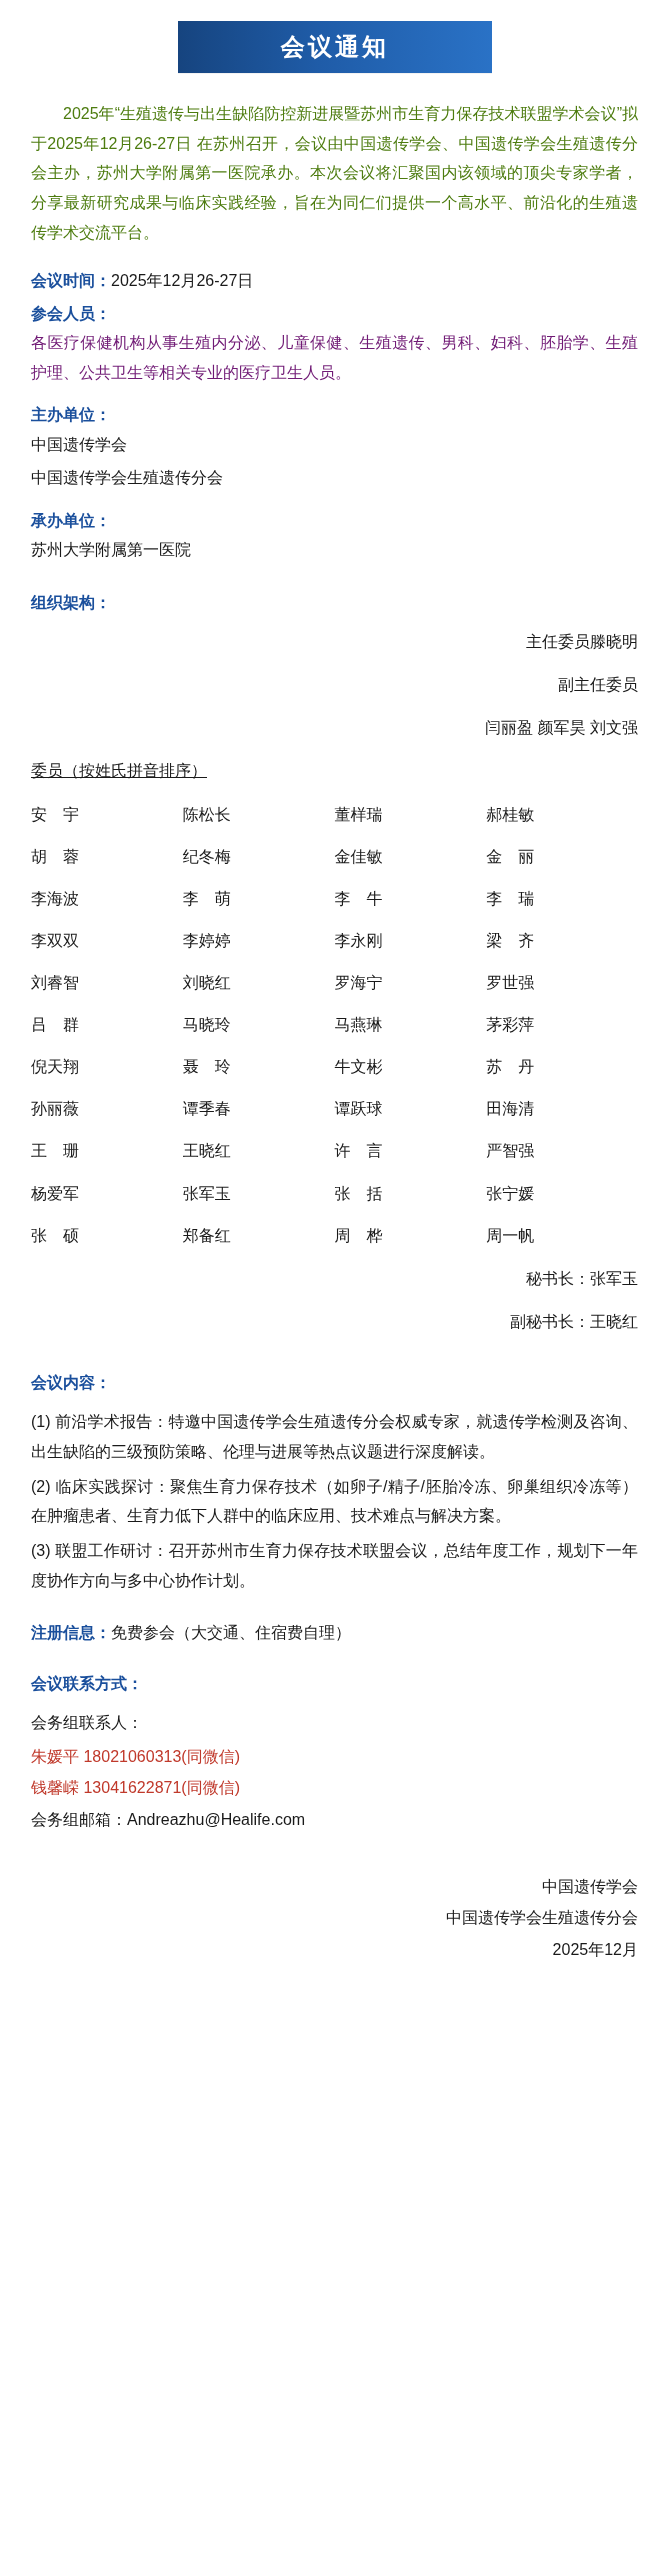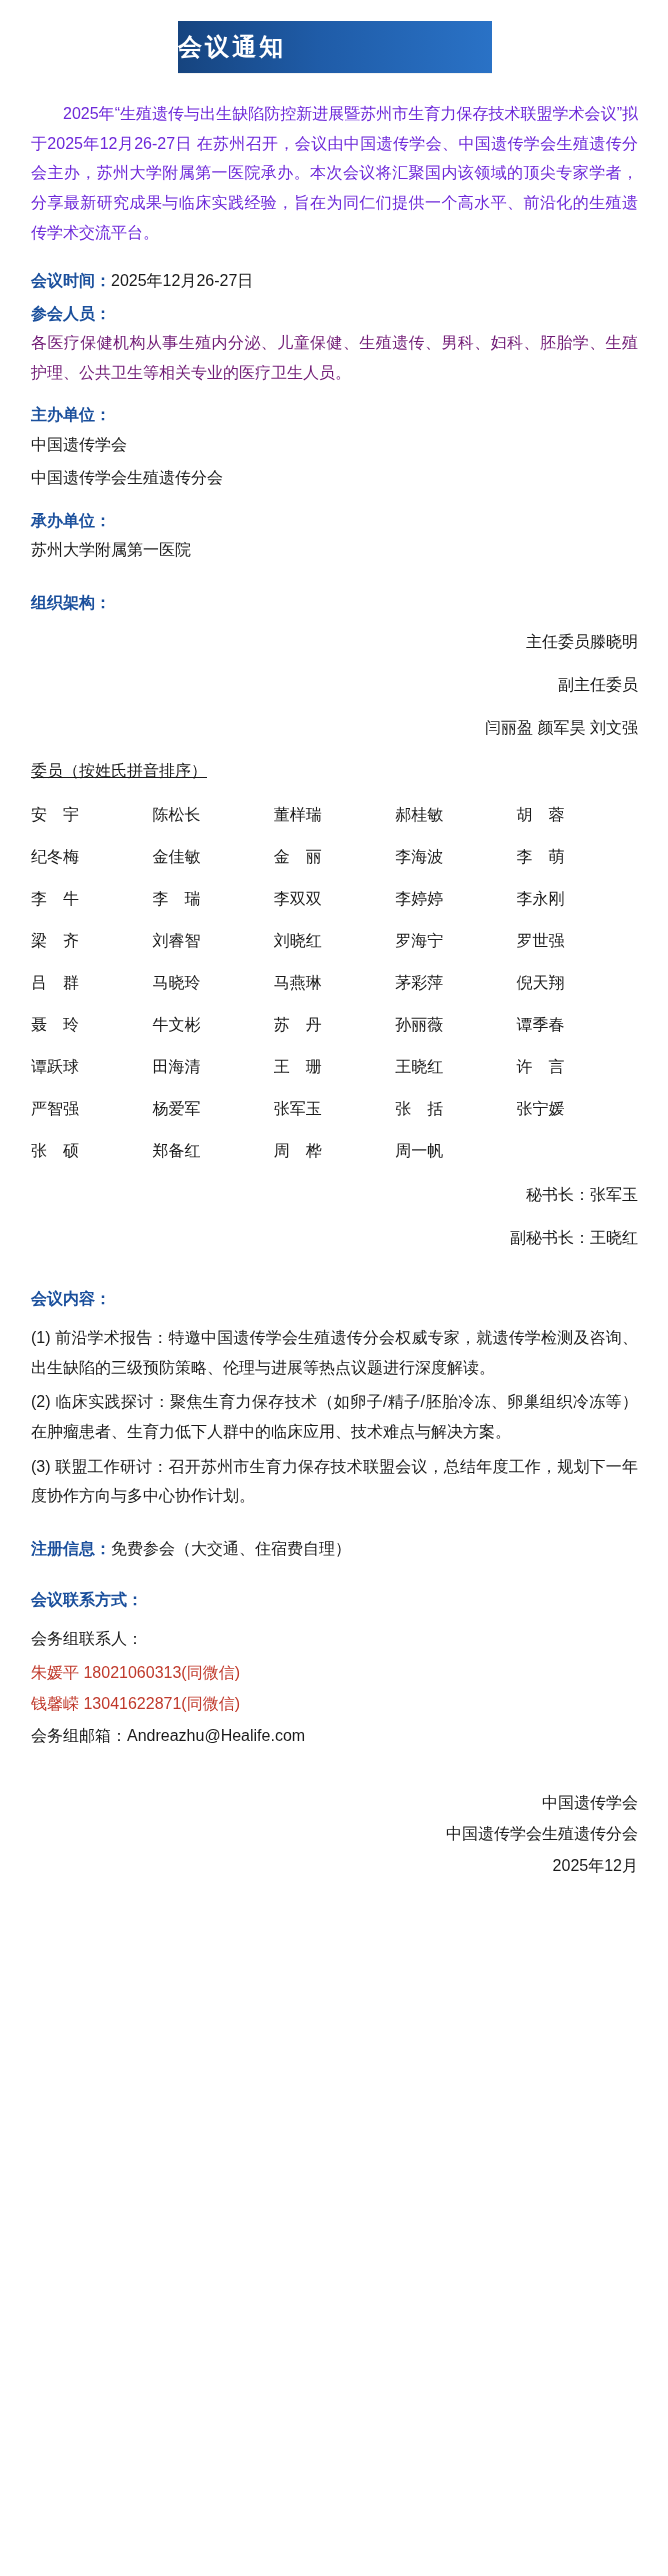--- a/index.html
+++ b/index.html
@@ -27,20 +27,21 @@
   }
   .banner {
     position: absolute;
     left: 178px;
     top: 21px;
     width: 314px;
     height: 52px;
     background: linear-gradient(90deg, #16447f 0%, #1f5ca8 45%, #2a72c6 100%);
     display: flex;
     align-items: center;
+    justify-content: center;
     box-shadow: 0 1px 0 rgba(0,0,0,0.05);
   }
   .banner-title {
     color: #ffffff;
     font-size: 24px;
     font-weight: bold;
     letter-spacing: 3.1px;
   }
   .banner-tab-left, .banner-tab-right {
     position: absolute;
@@ -56,21 +57,21 @@
   
   .content {
     padding: 0 31px;
     font-size: 16px;
     line-height: 1.85;
   }
   .para {
     text-indent: 2em;
     text-align: justify;
     margin: 0 0 19px 0;
-    color: #6d28d9;
+    color: #4d7c0f;
   }
   .blue-label {
     color: #1a4f9c;
     font-weight: bold;
   }
   .row {
     margin: 0 0 3.1px 0;
   }
   .row .val {
     color: #1a1a1a;
@@ -104,21 +105,21 @@
     margin: 0 0 13.6px 0;
     color: #1a1a1a;
     text-align: right;
   }
   .org-line .lbl {
     display: inline-block;
     min-width: 5.2em;
   }
   .name-grid {
     display: grid;
-    grid-template-columns: repeat(5, 1fr);
+    grid-template-columns: repeat(4, 1fr);
     column-gap: 0;
     row-gap: 12.5px;
     margin: 0 0 13.6px 0;
     color: #1a1a1a;
   }
   .name-cell {
     white-space: nowrap;
   }
   .member-head {
     margin: 0 0 13.6px 0;

